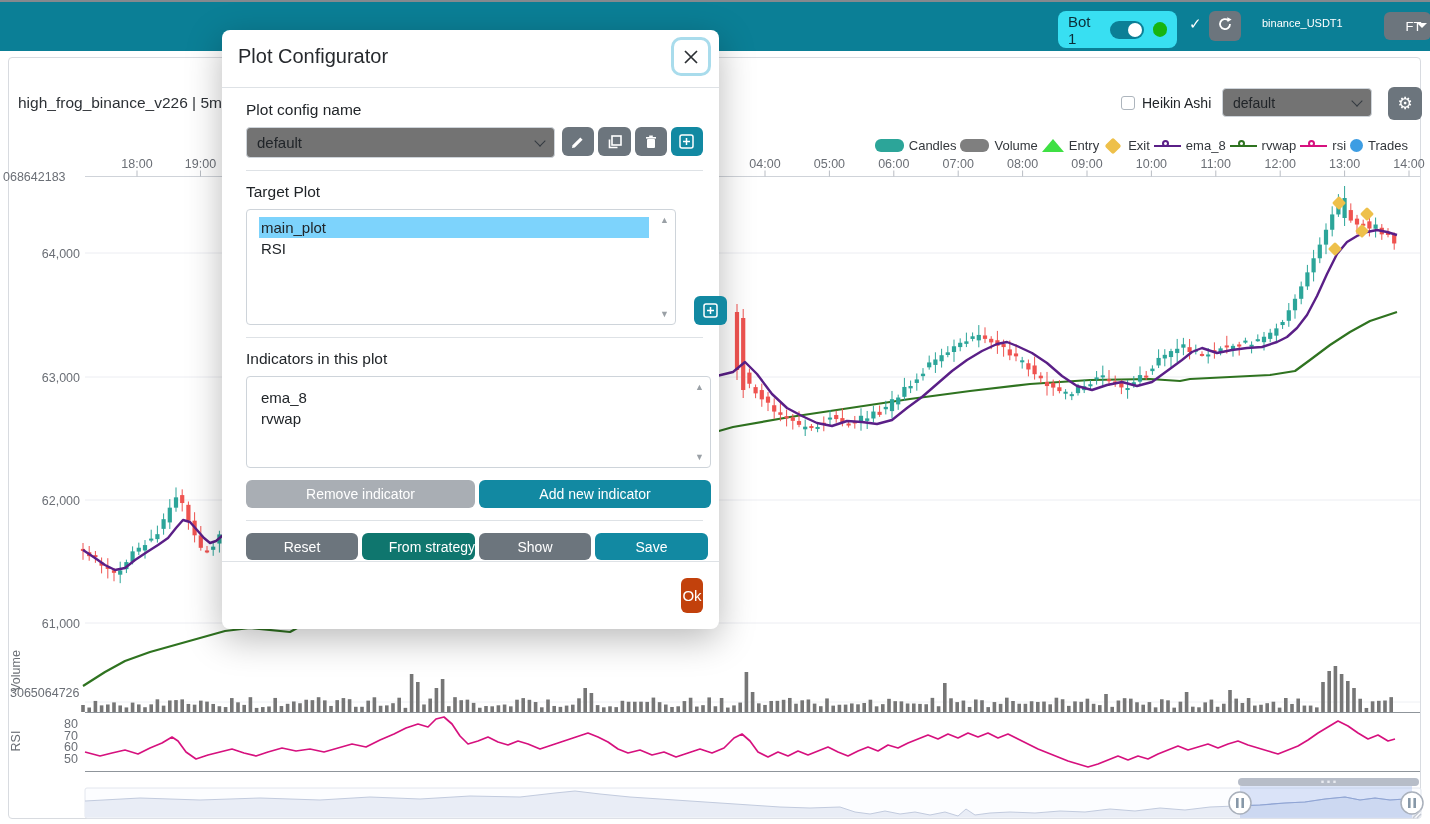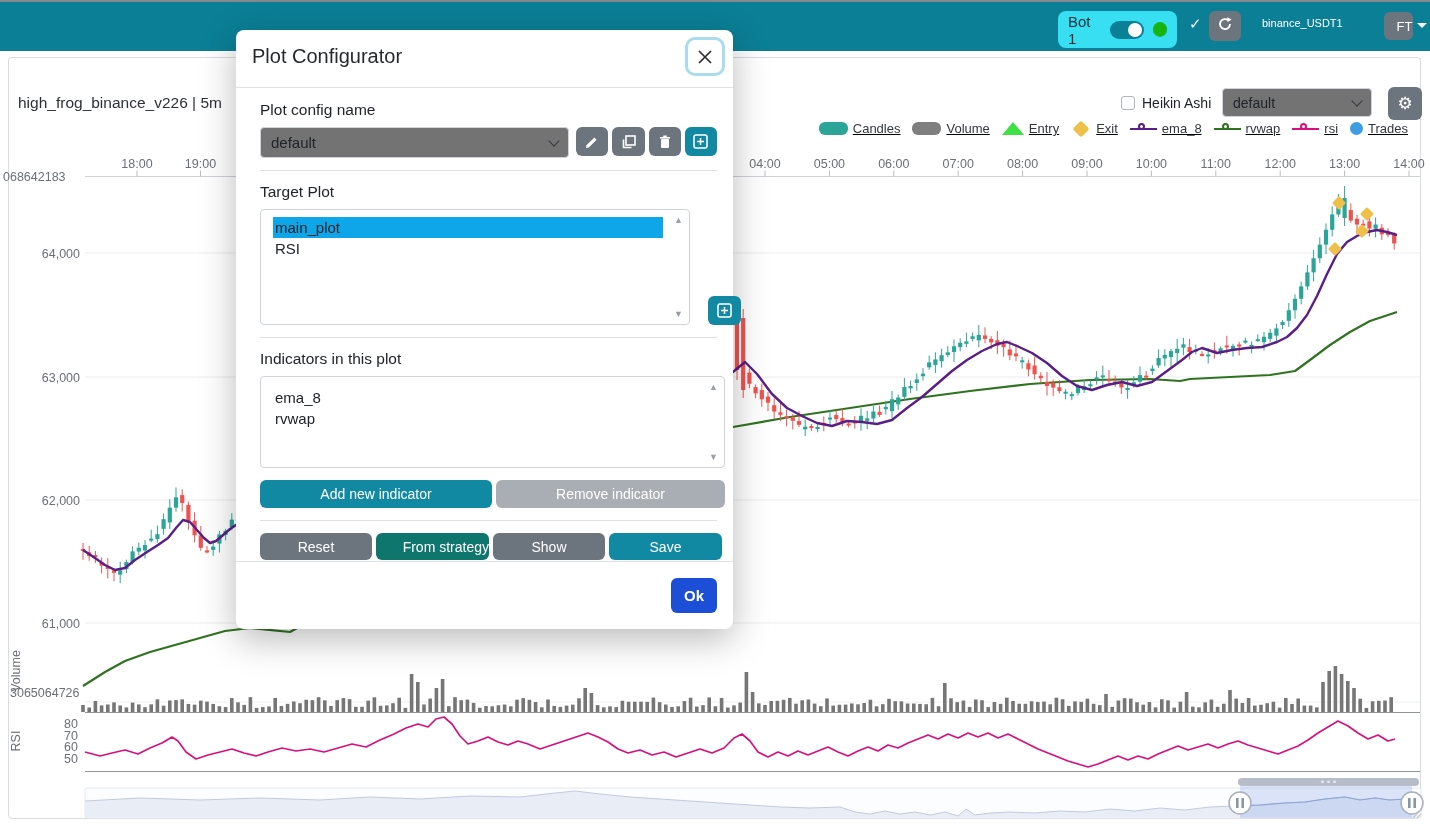--- a/index.html
+++ b/index.html
@@ -14,90 +14,90 @@
   #bot-box { position:absolute; left:1058px; top:9px; width:119px; height:37px; background:#38dff2;
              border-radius:8px; display:flex; align-items:center; padding:0 10px; gap:9px; }
   #bot-box .bot-label { font-size:15px; color:#0b2e38; }
   .toggle { width:35px; height:18px; background:#0b7f96; border-radius:9px; position:relative; }
   .toggle .knob { position:absolute; right:2px; top:2px; width:14px; height:14px; border-radius:50%; background:#fff; }
   .green-dot { width:15px; height:15px; border-radius:50%; background:#17b410; }
   .nav-check { position:absolute; left:1189px; top:13px; color:#fff; font-size:15px; }
   .nav-btn { position:absolute; background:#6c757d; border-radius:6px; display:flex; align-items:center; justify-content:center; }
   #refresh-btn { left:1209px; top:9px; width:32px; height:30px; }
   #pair-label { position:absolute; left:1262px; top:15px; color:#fff; font-size:11px; }
-  #avatar { left:1384px; top:10px; width:29px; height:28px; color:#fff; font-size:13px;padding-left:12px; }
+  #avatar { left:1384px; top:10px; width:47px; height:28px; color:#fff; font-size:13px;padding-left:12px; }
   #avatar-caret { position:absolute; left:1417px; top:21px; width:0; height:0;
                   border-left:5px solid transparent; border-right:5px solid transparent; border-top:5px solid #fff; }
 
   
   #card { position:absolute; left:8px; top:57px; width:1413px; height:762px; background:#fff;
           border:1px solid #d8dbe0; border-radius:4px; z-index:1; }
   #chart-title { position:absolute; left:18px; top:94px; font-size:15.5px; color:#2d3136; z-index:5; }
   #heikin-box { position:absolute; left:1121px; top:96px; width:14px; height:14px; border:1px solid #adb5bd;
                 border-radius:3px; background:#fff; z-index:5; }
   #heikin-label { position:absolute; left:1142px; top:95px; font-size:14px; color:#212529; z-index:5; }
   .select { background:#737373; border:1px solid #ced4da; border-radius:4px; color:#212529;
             display:flex; align-items:center; padding:0 26px 0 10px; position:relative; }
   .select .chev { position:absolute; right:10px; top:50%; width:8px; height:8px; margin-top:-6px;
                   border-right:1.6px solid #343a40; border-bottom:1.6px solid #343a40; transform:rotate(45deg); }
   #plot-select { left:1222px; top:88px; width:150px; height:29px; font-size:14px; position:absolute; z-index:5; }
   #gear-btn { left:1388px; top:87px; width:34px; height:33px; z-index:5; }
   #gear-btn span { color:#fff; font-size:17px; line-height:1; }
 
   
-  #legend { position:absolute; top:121px; right:22px; display:flex; align-items:center; gap:12px; z-index:5;text-decoration:underline; }
+  #legend { position:absolute; top:138px; right:22px; display:flex; align-items:center; gap:4px; z-index:5; }
   .lg-item { display:flex; align-items:center; gap:5px; font-size:13px; color:#33373c; }
   .lg-rect { width:29px; height:13px; border-radius:6px; }
   .lg-tri  { width:0; height:0; border-left:11px solid transparent; border-right:11px solid transparent; border-bottom:13px solid #3fe044; }
   .lg-dia  { width:12px; height:12px; transform:rotate(45deg); border-radius:2px; margin:0 4px; }
   .lg-line { width:27px; height:2px; position:relative; }
   .lg-line i { position:absolute; left:50%; top:50%; width:7px; height:7px; margin:-5.5px 0 0 -5.5px;
                border:2px solid; border-radius:50%; background:#fff; display:block; }
   .lg-circ { width:13px; height:13px; border-radius:50%; }
 
   #chart-svg { position:absolute; left:0; top:0; z-index:2; }
 
   
-  #modal { position:absolute; left:236px; top:30px; width:497px; height:599px; background:#fff;
+  #modal { position:absolute; left:222px; top:30px; width:497px; height:599px; background:#fff;
            border-radius:8px; box-shadow:0 10px 36px rgba(0,0,0,.28); z-index:40; font-size:16px; color:#212529; }
   #modal-header { position:relative; height:58px; border-bottom:1px solid #dee2e6; padding:15px 16px; }
   #modal-title { font-size:20px; font-weight:500; color:#26292d; }
   #modal-close { position:absolute; right:8px; top:7px; width:40px; height:39px; background:#fff;
                  border:3px solid #a9dcec; border-radius:10px; display:flex; align-items:center; justify-content:center; cursor:pointer; }
   #modal-body { padding:13px 16px 0 24px; }
   .m-label { font-size:15.5px; margin-bottom:8px; }
   .cfg-row { display:flex; gap:4px; margin-bottom:12px; }
   #cfg-select { width:316px; height:31px; font-size:15px; margin-right:3px; }
   .sq-btn { width:33px; height:29px; border:none; border-radius:6px; display:flex; align-items:center;
             justify-content:center; cursor:pointer; }
   .sq-gray { background:#6c757d; }
   .sq-teal { background:#1289a2; }
   .m-divider { border-top:1px solid #dee2e6; margin:12px 0; }
   .listbox { border:1px solid #ced4da; border-radius:4px; position:relative; background:#fff; }
   #target-list { width:430px; height:116px; padding-top:7px; }
   #target-add { position:absolute; left:448px; top:87px; }
   .list-row { font-size:15px; line-height:21px; margin:0 26px 0 12px; padding-left:2px; white-space:nowrap; }
-  .list-row.sel { background:#0ea5e9; }
+  .list-row.sel { background:#7dd3fc; }
   .scroll-arrows { position:absolute; right:6px; top:5px; bottom:5px; display:flex; flex-direction:column;
                    justify-content:space-between; font-size:9px; color:#9aa0a6; }
   #ind-list { width:465px; height:92px; padding-top:10px; }
   .btn-row { display:flex; gap:4px; margin-top:12px; }
   .btn { border:none; border-radius:6px; color:#fff; font-size:14px; height:27px; cursor:pointer;
          font-family:"Liberation Sans",sans-serif; }
   #btn-remove { flex:0 0 229px; background:#a9aeb4; height:28px; }
   #btn-addnew { flex:0 0 232px; background:#1289a2; height:28px; }
   .row2 .btn { height:27px; }
   #btn-reset { flex:0 0 112px; background:#6c757d; }
   #btn-from  { flex:0 0 113px; background:#0f766e;text-align:right; }
   #btn-show  { flex:0 0 112px; background:#6c757d; }
   #btn-save  { flex:0 0 113px; background:#1289a2; }
   #modal-footer { position:absolute; left:0; right:0; bottom:0; height:68px; border-top:1px solid #dee2e6;
                   display:flex; align-items:center; justify-content:flex-end; padding:0 16px; }
-  #btn-ok { width:46px; height:35px; background:#1d4ed8; border:none; border-radius:6px; color:#fff;
-            font-size:15px; cursor:pointer;font-weight:bold; }
+  #btn-ok { width:22px; height:35px; background:#c2410c; border:none; border-radius:6px; color:#fff;
+            font-size:15px; cursor:pointer; }
 </style>
 </head>
 <body>
 
 <div id="topline"></div>
 
 <nav id="navbar">
   <div id="bot-box">
     <span class="bot-label">Bot 1</span>
     <span class="toggle">
@@ -786,22 +786,22 @@
     <div class="m-label">Indicators in this plot</div>
     <div class="listbox" id="ind-list">
       <div class="scroll-arrows">
         <span>▲</span>
         <span>▼</span>
       </div>
         <div class="list-row">ema_8</div>
         <div class="list-row">rvwap</div>
       </div>
     <div class="btn-row">
+      <button class="btn" id="btn-remove">Remove indicator</button>
       <button class="btn" id="btn-addnew">Add new indicator</button>
-      <button class="btn" id="btn-remove">Remove indicator</button>
     </div>
     <div class="m-divider"></div>
     <div class="btn-row row2">
       <button class="btn" id="btn-reset">Reset</button>
       <button class="btn" id="btn-from">From strategy</button>
       <button class="btn" id="btn-show">Show</button>
       <button class="btn" id="btn-save">Save</button>
     </div>
   </div>
   <div id="modal-footer">

